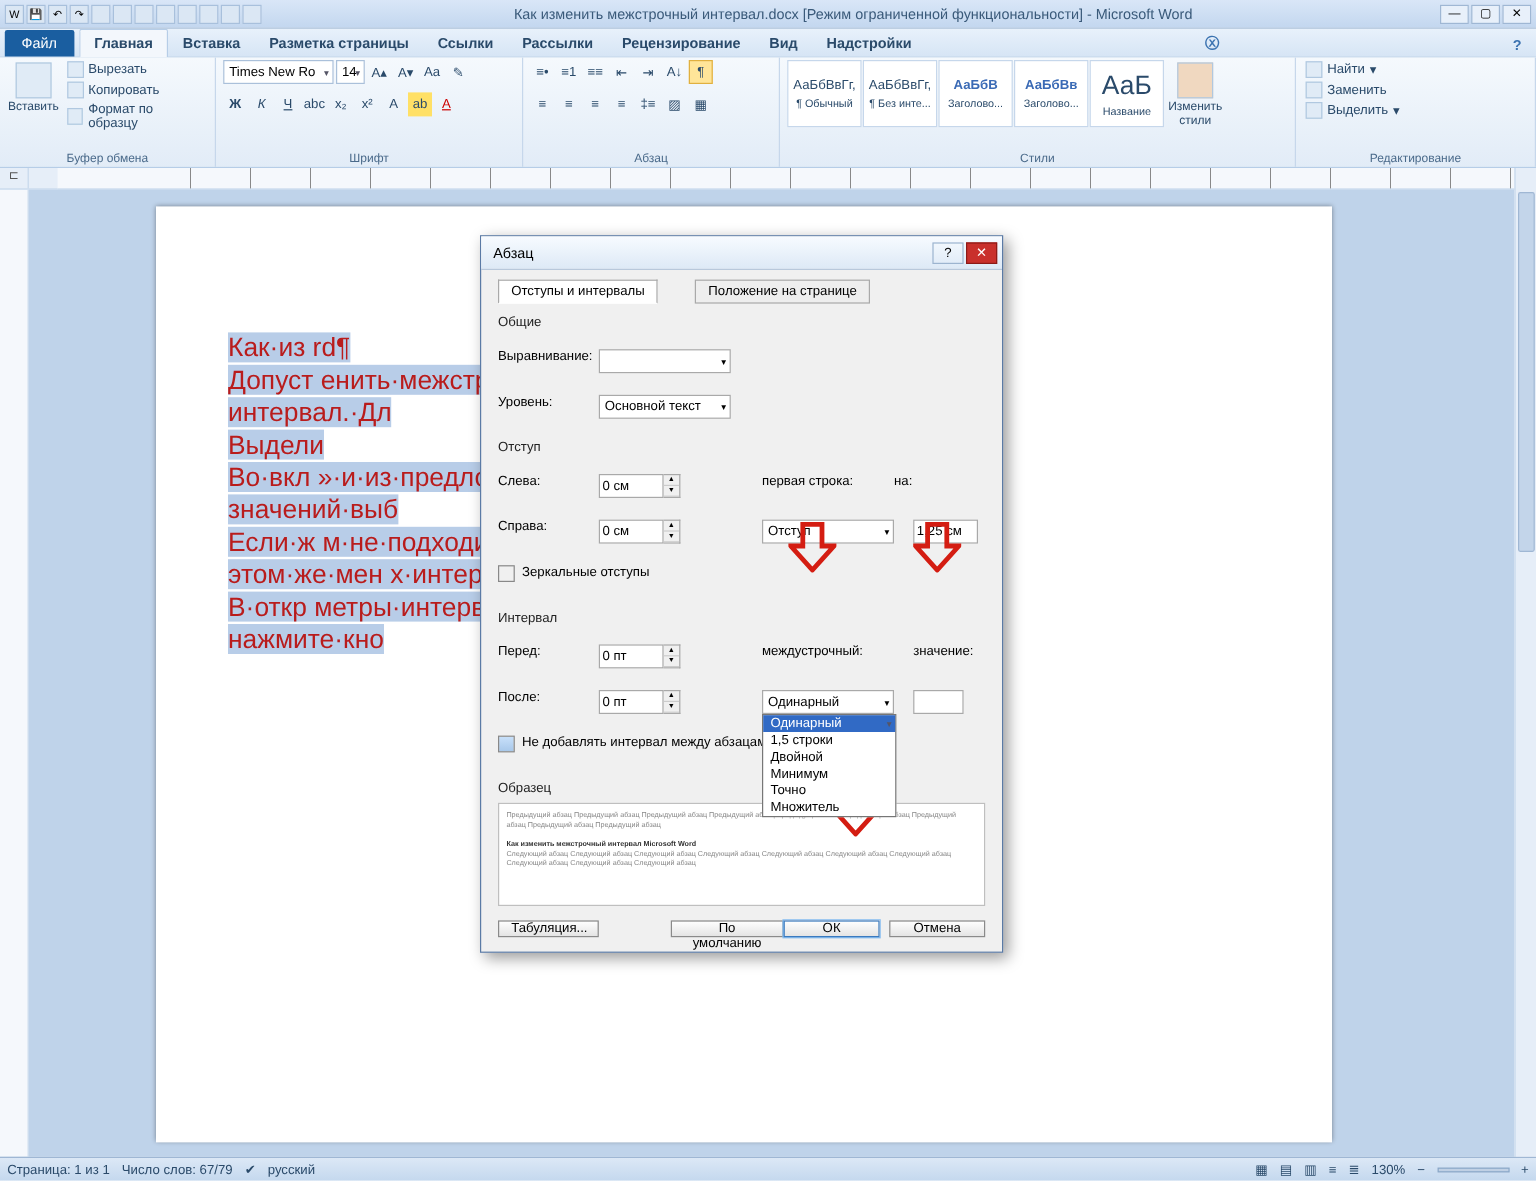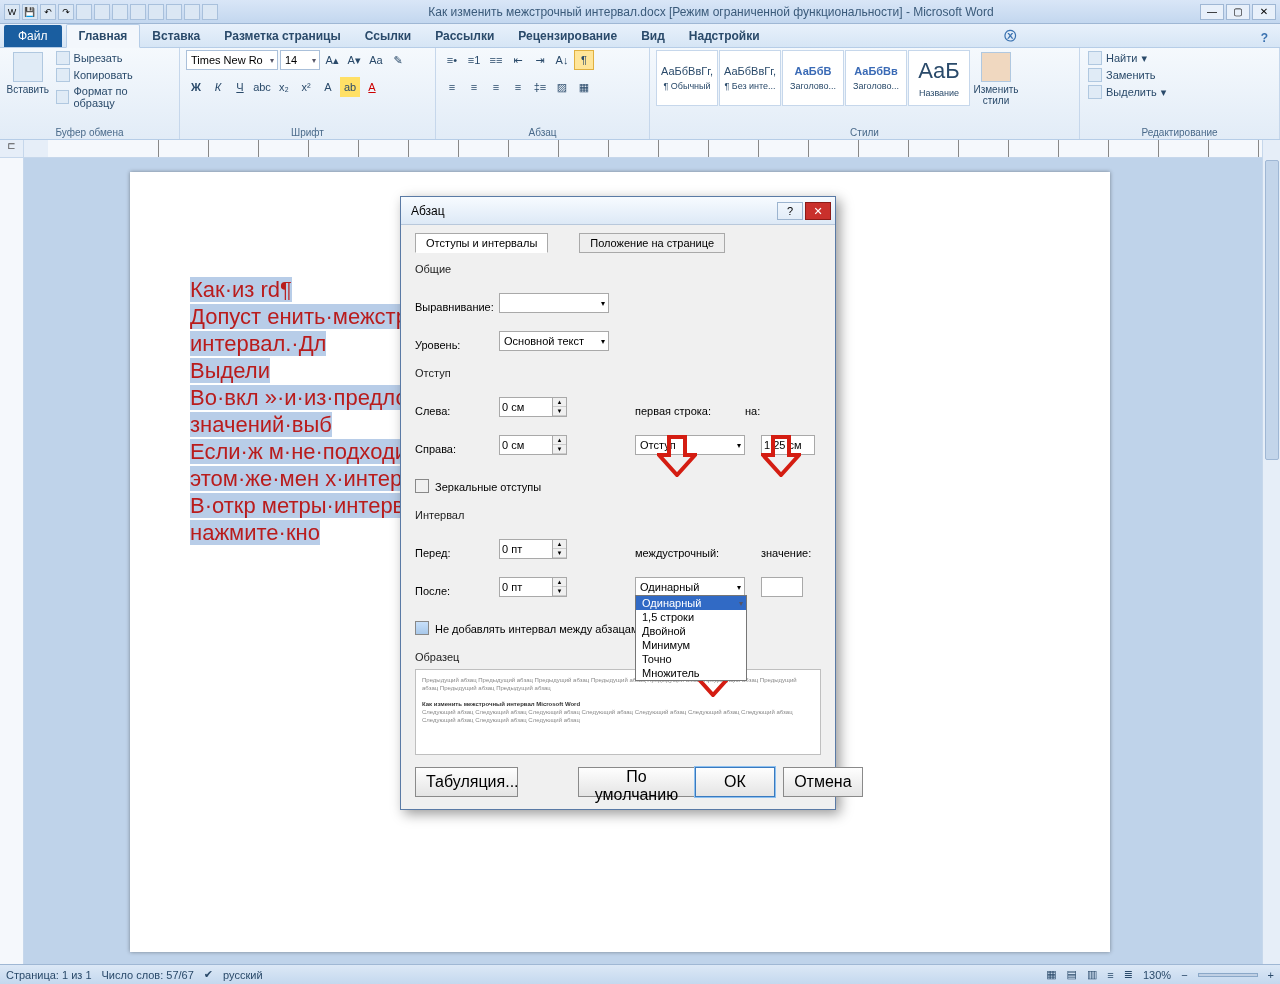--- a/index.html
+++ b/index.html
@@ -50,32 +50,32 @@
 .dialog { position:absolute; left:400px; top:196px; width:436px; background:#f0f0f0; border:1px solid #5a7aa5; box-shadow:4px 4px 12px rgba(0,0,0,.4);}
 .dlg-title { height:28px; background:linear-gradient(#f7fbff,#dde9f6); display:flex; align-items:center; padding:0 4px 0 10px; font-size:12px; border-bottom:1px solid #b8c8db;}
 .dlg-title .tx { flex:1;}
 .dlg-title .hb, .dlg-title .xb { width:26px; height:18px; border:1px solid #9cb4cf; text-align:center; font-size:11px; line-height:16px; margin-left:2px;}
 .dlg-title .xb { background:#c9302c; color:#fff; border-color:#8c1a17;}
 .dlg-body { padding:8px 14px 12px 14px;}
 .dlg-tabs { display:flex; margin-bottom:10px;gap:31px;}
 .dlg-tab { border:1px solid #a9a9a9; padding:3px 10px; font-size:11px; background:#eee;}
 .dlg-tab.active { background:#fff; border-bottom:1px solid #fff; position:relative; z-index:2;}
 .dlg-sec-title { font-size:11px; margin:6px 0 6px 0; color:#222;}
-.dlg-row { display:flex; align-items:flex-end; font-size:11px; margin:16px 0; min-height:22px;}
+.dlg-row { display:flex; align-items:flex-start; font-size:11px; margin:16px 0; min-height:22px;}
 .dlg-row label { width:84px;}
 .dinput { width:54px; height:20px; border:1px solid #a9a9a9; background:#fff; padding:0 2px; font-size:11px;}
 .dsel { width:110px; height:20px; border:1px solid #a9a9a9; background:#fff; font-size:11px; padding:0 14px 0 4px; display:flex; align-items:center; position:relative;}
 .dsel::after { content:"▾"; position:absolute; right:3px; font-size:8px;}
 .spin { width:14px; height:20px; border:1px solid #a9a9a9; border-left:none; display:flex; flex-direction:column;}
 .spin div { flex:1; font-size:6px; text-align:center; line-height:8px; border-bottom:1px solid #ccc;}
 .chk { width:14px; height:14px; border:1px solid #888; margin-right:6px; display:inline-block; vertical-align:middle;}
 .chk.on { background:linear-gradient(#c8e0fa,#a8c8ea);}
 .preview { border:1px solid #bfbfbf; height:86px; background:#fff; padding:6px; font-size:6px; color:#888; line-height:8px; overflow:hidden;}
 .dlg-buttons { display:flex; justify-content:space-between; margin-top:12px;}
-.btn { min-width:80px; height:30px; border:1px solid #8a8a8a; background:linear-gradient(#fefefe,#e4e4e4); font-size:16px; padding:0 10px;}
+.btn { min-width:80px; height:14px; border:1px solid #8a8a8a; background:linear-gradient(#fefefe,#e4e4e4); font-size:11px; padding:0 10px;}
 .btn.primary { border:1px solid #3a7abf; box-shadow:0 0 0 1px #8cc0f0;}
 .dropdown-list { position:absolute; border:1px solid #767676; background:#fff; font-size:11px; z-index:5;}
 .dropdown-list div { padding:1px 6px;}
 .dropdown-list div.sel { background:#316ac5; color:#fff; border:none; height:auto;}
 .arrow { position:absolute; width:40px; height:42px;}
 .arrow svg { width:100%; height:100%;}
 </style>
 </head>
 <body>
 
@@ -139,21 +139,21 @@
           </div>
       </div>
     </div>
     <div class="group-label">Буфер обмена</div>
   </div>
 
   <div class="group fontgrp" style="width:256px">
     <div class="group-body" style="flex-direction:column;">
       <div class="row">
         <div class="sel" style="width:92px">Times New Ro</div>
-        <div class="sel" style="width:40px">14</div>
+        <div class="sel" style="width:24px">14</div>
         <div class="iconrow">
           <div class="ib">A▴</div>
           <div class="ib">A▾</div>
           <div class="ib">Aa</div>
           <div class="ib">✎</div>
         </div>
       </div>
       <div class="row iconrow">
         <div class="ib">
             <b>Ж</b>
@@ -391,21 +391,21 @@
   </div>
   <div class="arrow" style="left:292px; top:458px">
     <svg viewBox="0 0 40 42">
         <path d="M12 2 h16 v18 h10 L20 40 L2 20 h10 z" fill="none" stroke="#d41d12" stroke-width="4"></path>
       </svg>
   </div>
 </div>
 
 <div class="statusbar">
   <span>Страница: 1 из 1</span>
-  <span>Число слов: 57/67</span>
+  <span>Число слов: 67/79</span>
   <span>✔</span>
   <span>русский</span>
   <span class="spacer"></span>
   <span>▦</span>
   <span>▤</span>
   <span>▥</span>
   <span>≡</span>
   <span>≣</span>
   <span>130%</span>
   <span>−</span>

